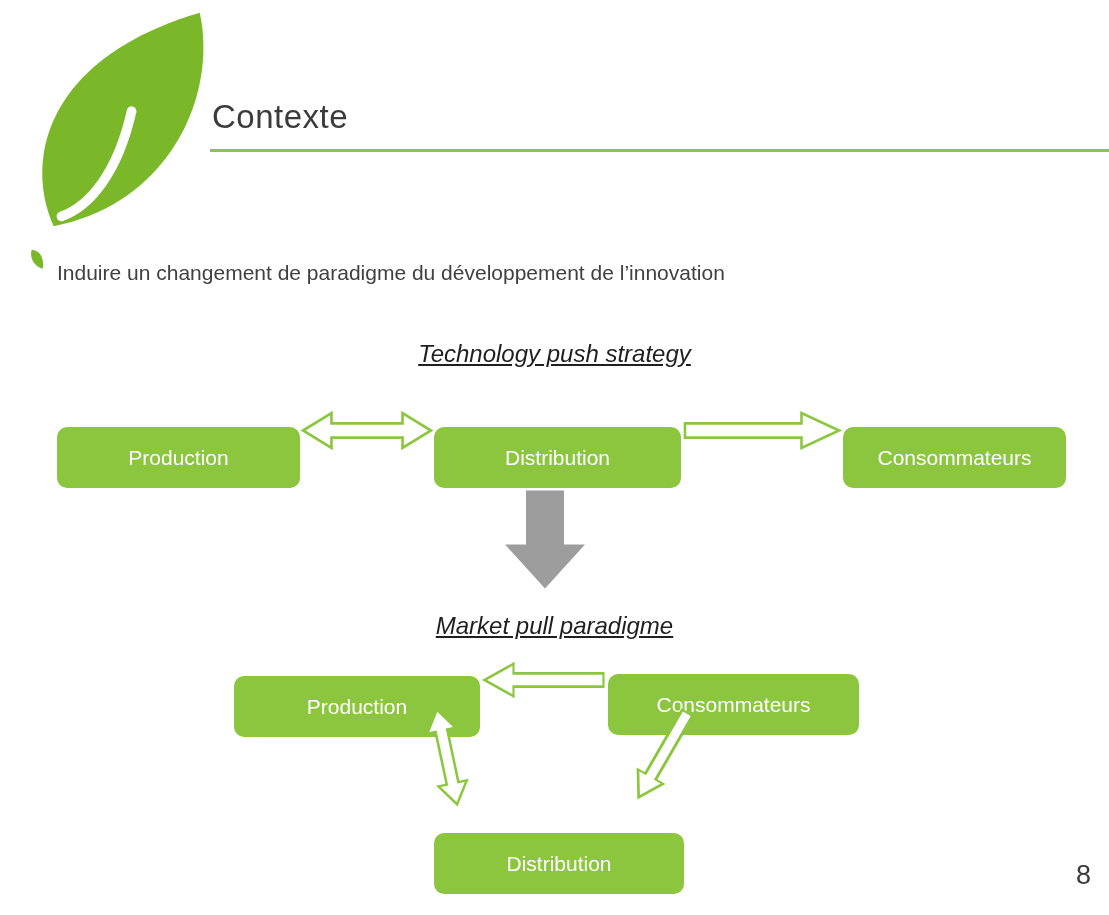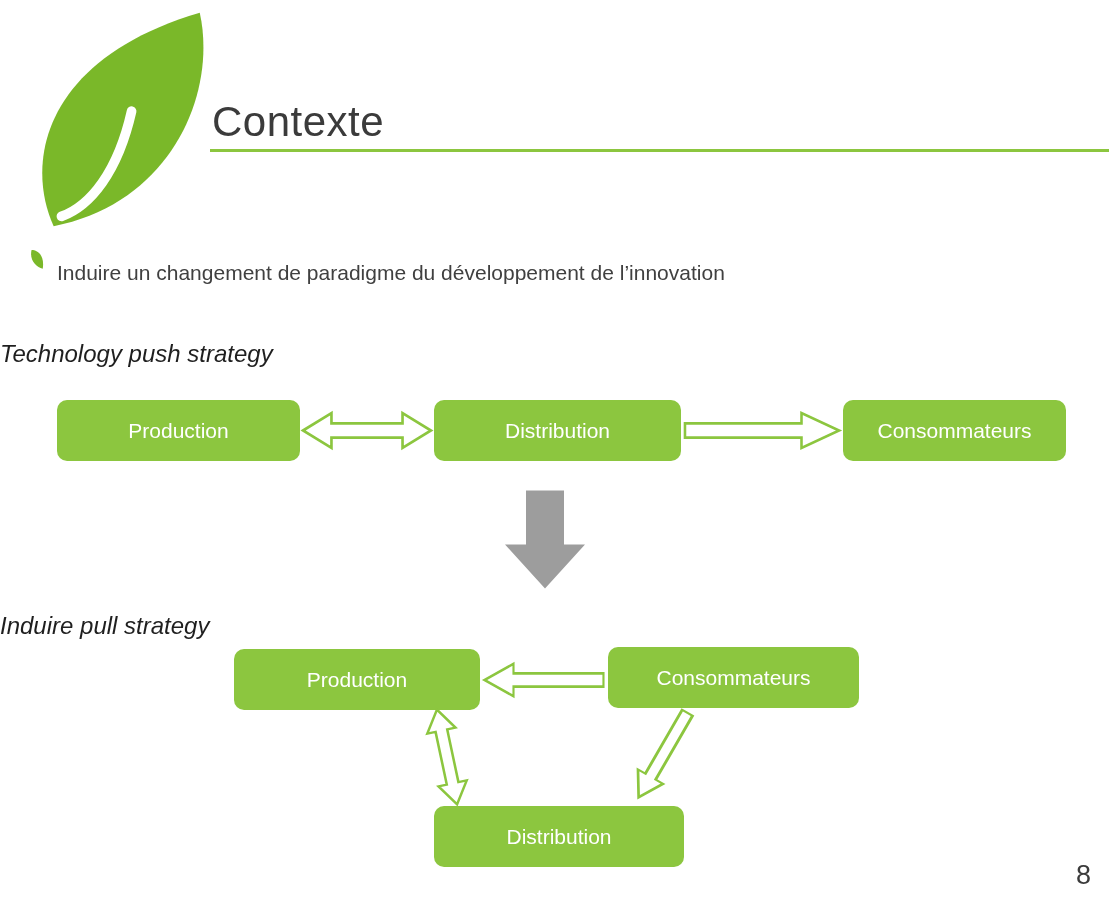--- a/index.html
+++ b/index.html
@@ -12,48 +12,51 @@
   }
   .slide {
     position: relative;
     width: 1109px;
     height: 915px;
     background: #ffffff;
     overflow: hidden;
   }
   .abs { position: absolute; }
   .title {
-    font-size: 42px;
+    font-size: 33px;
     color: #3b3b3b;
     letter-spacing: 0.5px;
   }
   .rule {
     border-top: 3px solid var(--green);
     height: 0;
   }
   .bullet-text {
     font-size: 21px;
     color: #404040;
     margin-top: 16px;
   }
   .strategy {
     left: 0;
     width: 1109px;
+    text-align: center;
     font-style: italic;
     font-size: 24px;
     color: #1f1f1f;
+    text-decoration: underline;
   }
   .gbox {
     background: var(--green);
     border-radius: 10px;
     display: flex;
     align-items: center;
     justify-content: center;
     color: #ffffff;
     font-size: 21px;
+    margin-top: 27px;
   }
   svg.arr { position: absolute; overflow: visible; }
   .pagenum {
     font-size: 27px;
     color: #3b3b3b;
   }
 </style>
 </head>
 <body>
 
@@ -91,21 +94,21 @@
   </svg>
 
   <div class="abs gbox" style="left:843px; top:400px; width:223px; height:61px;">
     <span>Consommateurs</span>
   </div>
 
   <svg class="arr" style="left:503px; top:489px;" width="84" height="101" viewBox="0 0 84 100">
     <polygon points="23,1 61,1 61,55 82,55 42,99 2,55 23,55" style="fill:var(--arrow_gray);"></polygon>
   </svg>
 
-  <div class="abs strategy" style="top:612px;">Induire pull strategy</div>
+  <div class="abs strategy" style="top:612px;">Market pull paradigme</div>
 
   <div class="abs gbox" style="left:234px; top:649px; width:246px; height:61px;">
     <span>Production</span>
   </div>
 
   <svg class="arr" style="left:483px; top:661px;" width="122" height="38" viewBox="0 0 160 40" preserveAspectRatio="none">
     <polygon points="158,13 40,13 40,3 2,20 40,37 40,27 158,27" style="fill:#ffffff; stroke:var(--green); stroke-width:2.8;"></polygon>
   </svg>
 
   <div class="abs gbox" style="left:608px; top:647px; width:251px; height:61px;">

